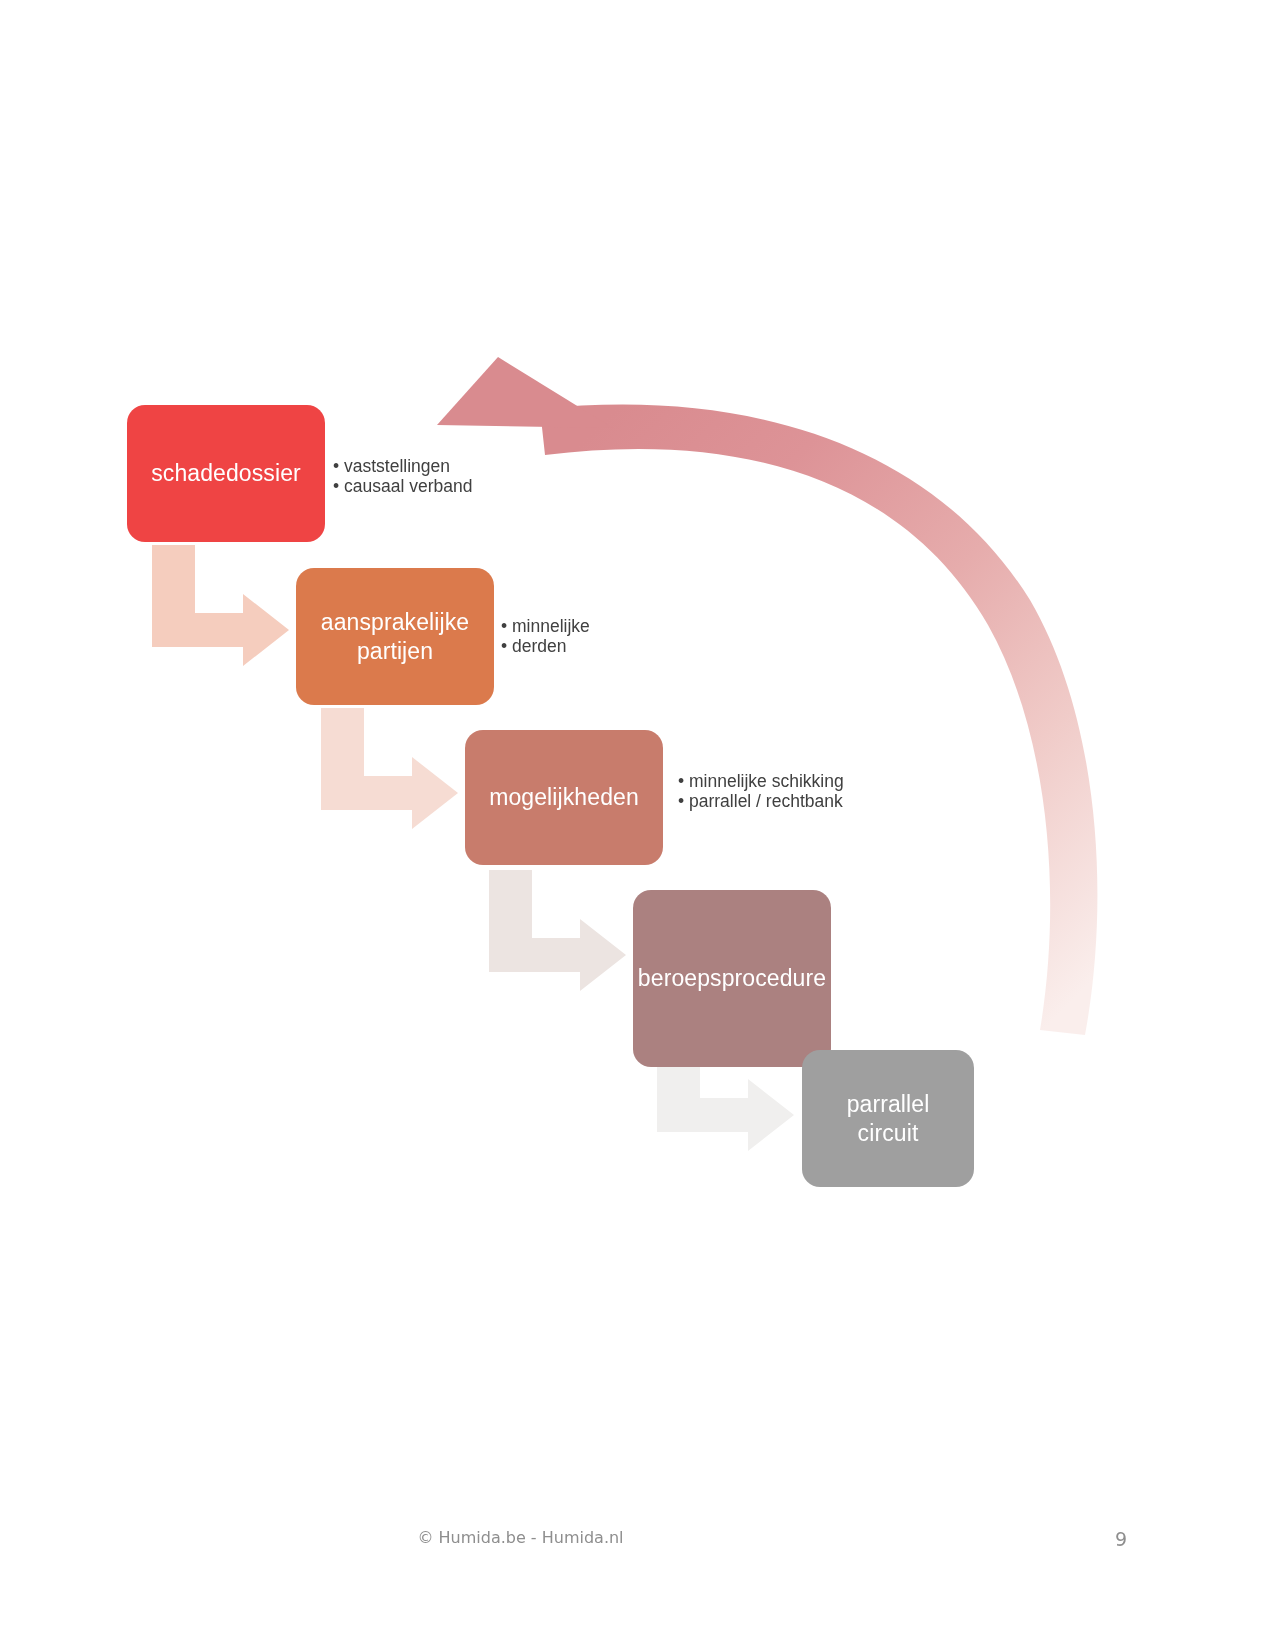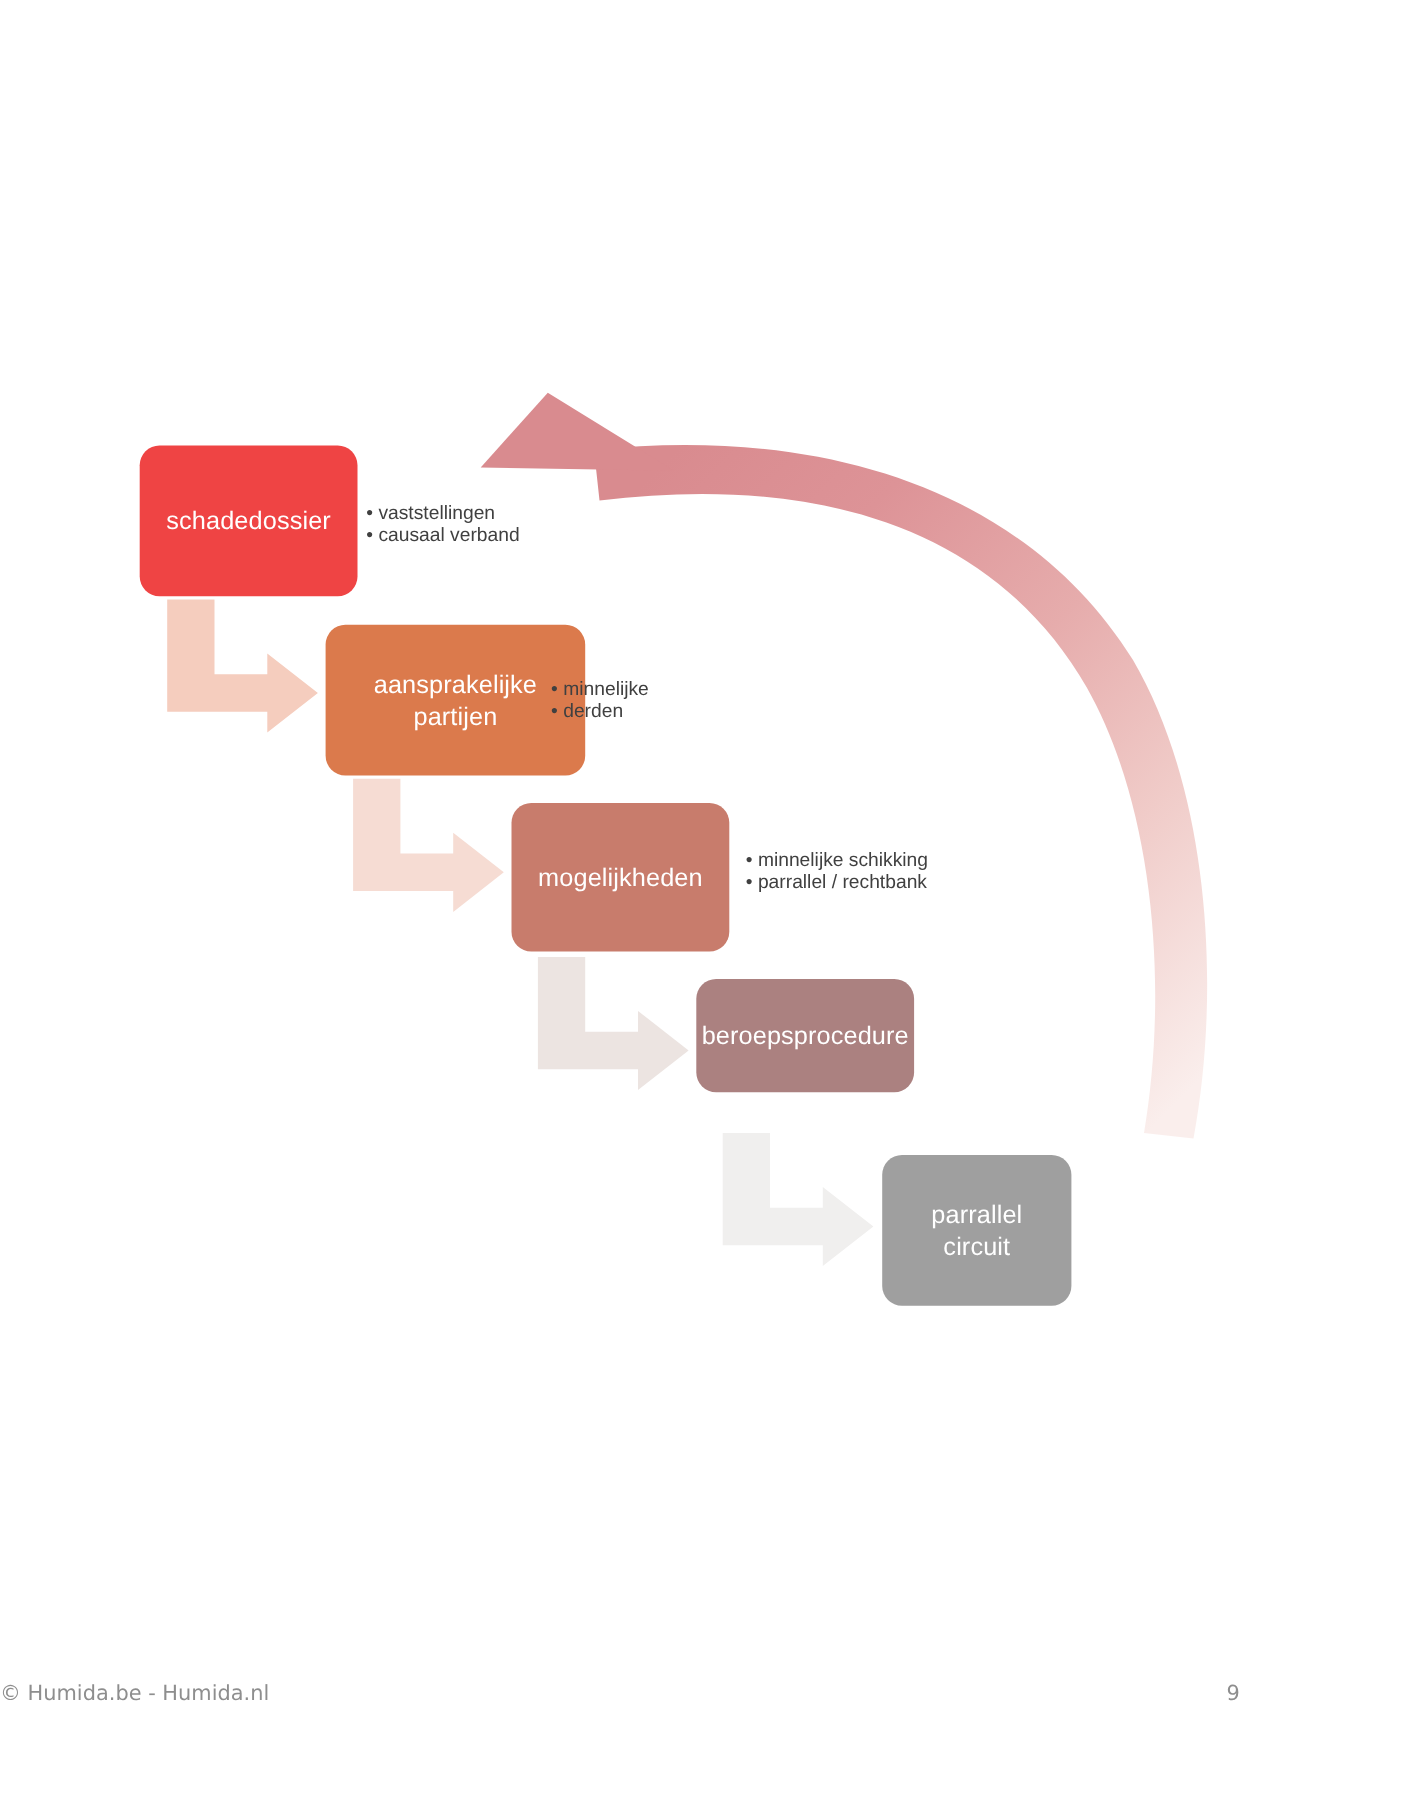--- a/index.html
+++ b/index.html
@@ -73,22 +73,22 @@
     left: 0;
     top: 1528px;
     width: 1275px;
     height: 40px;
   }
   #footer .copy {
     position: absolute;
     left: 0;
     top: 0;
     width: 1041px;
-    text-align: left;
-    font-size: 19px;
+    text-align: center;
+    font-size: 16px;
     color: #8e8e8e;
     font-family: "DejaVu Sans", sans-serif;
   }
   #footer .pageno {
     position: absolute;
     right: 148px;
     top: 0;
     font-size: 19px;
     color: #8e8e8e;
     font-family: "DejaVu Sans", sans-serif;
@@ -179,38 +179,38 @@
     </svg>
 
     <div class="node" style="left:127px; top:405px; width:198px; height:137px; background:#ef4444;">
       <span class="node-label">schadedossier</span>
     </div>
     <div class="bullets" style="left:333px; top:457px;">
       <span class="bi">•&nbsp;<span>vaststellingen</span></span>
       <span class="bi">•&nbsp;<span>causaal verband</span></span>
     </div>
 
-    <div class="node" style="left:296px; top:568px; width:236px; height:137px; background:#db7a4c;">
+    <div class="node" style="left:296px; top:568px; width:198px; height:137px; background:#db7a4c;">
       <span class="node-label">aansprakelijke
 partijen</span>
     </div>
     <div class="bullets" style="left:501px; top:617px;">
       <span class="bi">•&nbsp;<span>minnelijke</span></span>
       <span class="bi">•&nbsp;<span>derden</span></span>
     </div>
 
     <div class="node" style="left:465px; top:730px; width:198px; height:135px; background:#c87c6c;">
       <span class="node-label">mogelijkheden</span>
     </div>
     <div class="bullets" style="left:678px; top:772px;">
       <span class="bi">•&nbsp;<span>minnelijke schikking</span></span>
       <span class="bi">•&nbsp;<span>parrallel / rechtbank</span></span>
     </div>
 
-    <div class="node" style="left:633px; top:890px; width:198px; height:103px; background:#ab8180;">
+    <div class="node" style="left:633px; top:890px; width:198px; height:177px; background:#ab8180;">
       <span class="node-label">beroepsprocedure</span>
     </div>
 
     <div class="node" style="left:802px; top:1050px; width:172px; height:137px; background:#9f9f9f;">
       <span class="node-label">parrallel circuit</span>
     </div>
 
   </div>
 
   <div id="footer">

